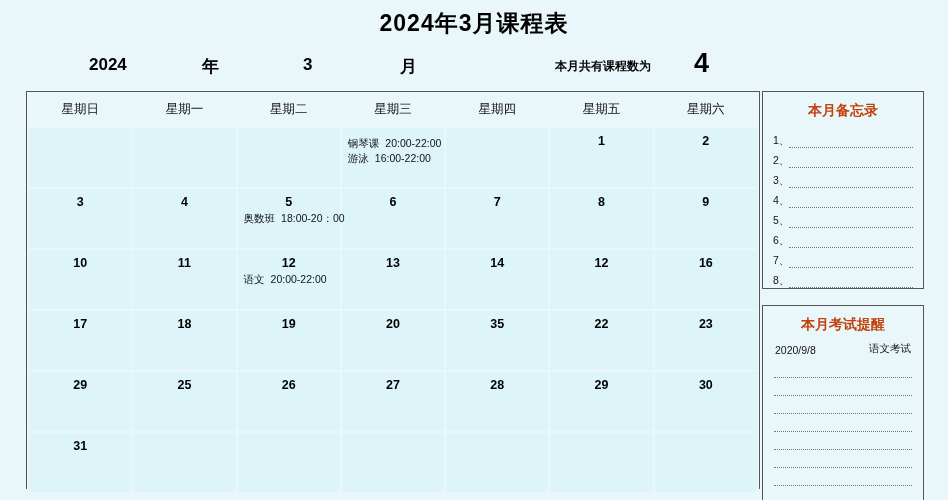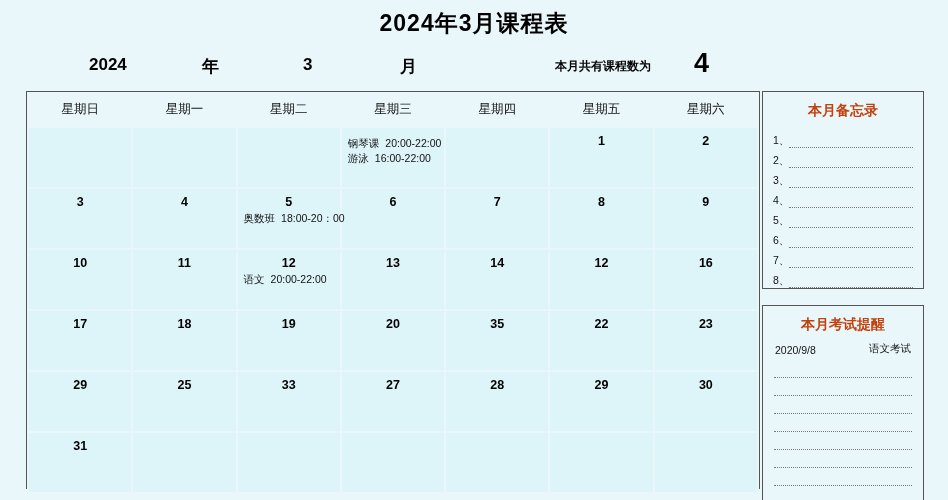--- a/index.html
+++ b/index.html
@@ -289,21 +289,21 @@
             </td>
           </tr>
           <tr>
             <td>
               <span class="daynum">29</span>
             </td>
             <td>
               <span class="daynum">25</span>
             </td>
             <td>
-              <span class="daynum">33</span>
+              <span class="daynum">26</span>
             </td>
             <td>
               <span class="daynum">27</span>
             </td>
             <td>
               <span class="daynum">28</span>
             </td>
             <td>
               <span class="daynum">29</span>
             </td>

